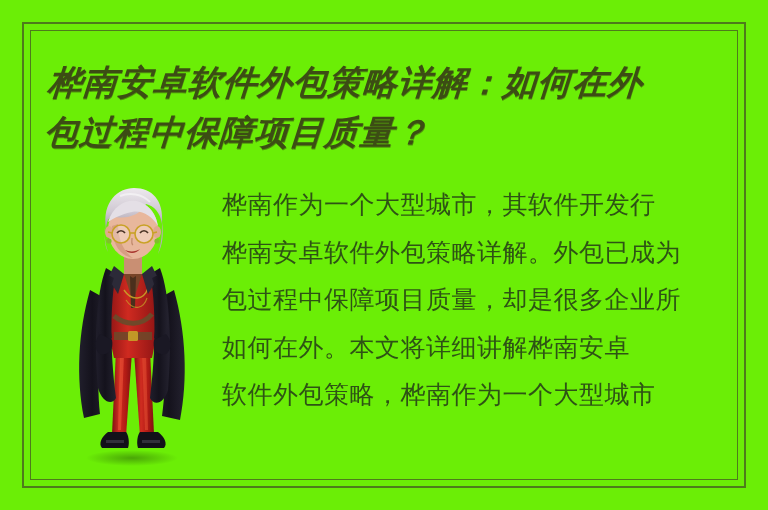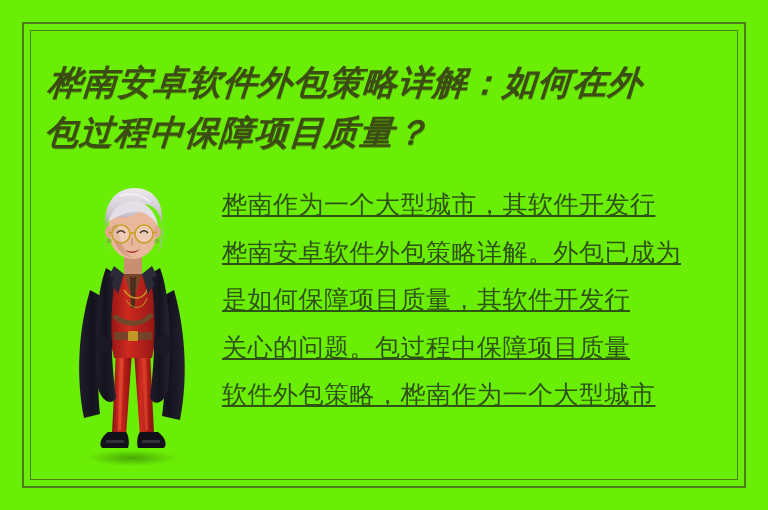--- a/index.html
+++ b/index.html
@@ -67,21 +67,20 @@
     top: 181px;
     width: 516px;
     color: #2E5315;
     font-family: "DejaVu Serif", "Liberation Serif", serif;
     font-size: 25px;
     line-height: 47.5px;
     letter-spacing: 0.5px;
   }
   .body-copy .line {
     white-space: nowrap;
-    text-decoration: underline;
   }
 
   
   .illustration {
     position: absolute;
     left: 62px;
     top: 182px;
     width: 140px;
     height: 284px;
   }
@@ -195,18 +194,18 @@
       <path d="M78 51 C80 48 84 48 86 51" stroke="#4A3326" stroke-width="1.6" fill="none"></path>
 
       <path d="M70 56 C70 60 69 62 71 63" stroke="#C08A6C" stroke-width="1.2" fill="none"></path>
       <path d="M63 68 C67 72 74 72 78 67 C74 70 67 70 63 68 Z" fill="#A8342E"></path>
     </svg>
   </div>
 
   <div class="body-copy" style="color: rgb(46, 83, 21);">
     <div class="line">桦南作为一个大型城市，其软件开发行</div>
     <div class="line">桦南安卓软件外包策略详解。外包已成为</div>
-    <div class="line">是如何保障项目质量，其软件开发行</div>
-    <div class="line">关心的问题。包过程中保障项目质量</div>
+    <div class="line">包过程中保障项目质量，却是很多企业所</div>
+    <div class="line">如何在外。本文将详细讲解桦南安卓</div>
     <div class="line">软件外包策略，桦南作为一个大型城市</div>
   </div>
 
 </div>
 
 </body></html>

